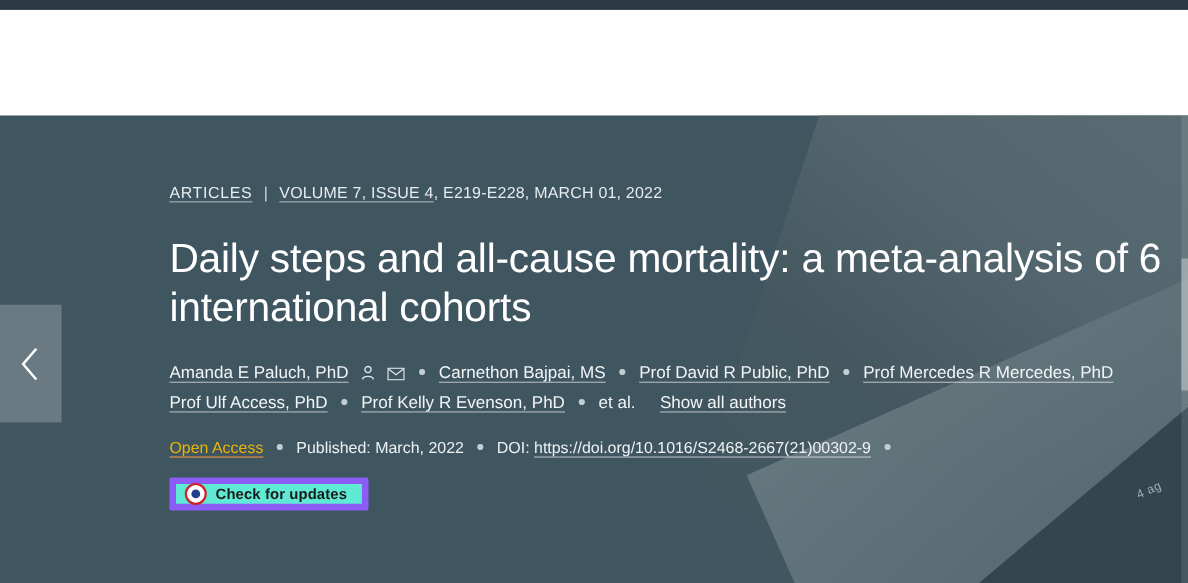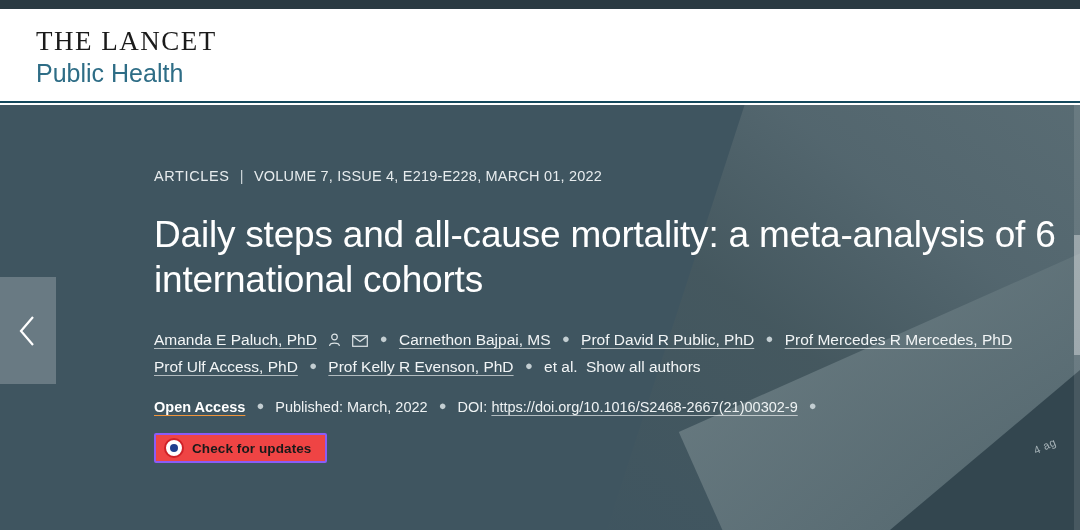--- a/index.html
+++ b/index.html
@@ -133,20 +133,21 @@
     white-space: nowrap;
   }
   .meta-line .sect {
     letter-spacing: 0.6px;
   }
   .meta-line .divider {
     margin: 0 6px;
     color: #cfd8db;
   }
   .uline {
+    text-decoration: underline;
     text-decoration-color: rgba(255,255,255,0.55);
     text-underline-offset: 3px;
   }
 
   .title {
     margin-top: 28px;
     color: #ffffff;
     font-size: 37px;
     line-height: 1.22;
     font-weight: normal;
@@ -174,59 +175,59 @@
     vertical-align: 2px;
   }
   .authors .etal { }
   .mini-icon {
     display: inline-block;
     vertical-align: -2px;
     margin-left: 7px;
     opacity: 0.95;
   }
   .showall {
-    margin-left: 4px;
+    margin-left: 18px;
+    text-decoration: underline;
     text-decoration-color: rgba(255,255,255,0.6);
     text-underline-offset: 3px;
     text-align: right;
   }
 
   .pubinfo {
     margin-top: 19px;
     font-size: 14.5px;
     color: #eef2f3;
     white-space: nowrap;
   }
   .pubinfo .openaccess {
-    color: #ffffff;
+    color: #eab308;
     text-decoration: underline;
     text-decoration-color: #f0953c;
     text-underline-offset: 3px;
-    font-weight: bold;
   }
   .pubinfo .dot {
     color: #c3ced2;
     margin: 0 7px;
     font-size: 13px;
     vertical-align: 2px;
   }
   .pubinfo .doi {
     text-decoration: underline;
     text-decoration-color: rgba(255,255,255,0.6);
     text-underline-offset: 3px;
     margin-top: 48px;
   }
 
   .crossmark {
     margin-top: 18px;
     display: inline-flex;
     align-items: center;
     gap: 8px;
-    background: #ef4444;
-    border: 2px solid #8b5cf6;
+    background: #5eead4;
+    border: 6px solid #8b5cf6;
     border-radius: 2px;
     padding: 6px 14px 6px 8px;
     height: 30px;
   }
   .crossmark-logo {
     width: 20px; height: 20px;
     border-radius: 50%;
     background: #ffffff;
     border: 2px solid #cf2128;
     position: relative;
@@ -261,26 +262,20 @@
     background: rgba(255,255,255,0.35);
   }
 </style>
 </head>
 <body>
 
 <div id="page">
 
   <div class="top-strip"></div>
 
-  <div class="masthead">
-    <div class="masthead-inner">
-      <div class="brand-line1">THE LANCET</div>
-      <div class="brand-line2">Public Health</div>
-    </div>
-  </div>
 
   <div class="hero">
     <div class="hero-diag"></div>
     <div class="hero-diag2"></div>
     <div class="hero-corner"></div>
     <div class="paper-text">4 ag</div>
 
     <div class="nav-arrow">
       <svg width="22" height="34" viewBox="0 0 22 34">
         <polyline points="16,3 4,17 16,31" fill="none" stroke="#ffffff" stroke-width="2.2"></polyline>

